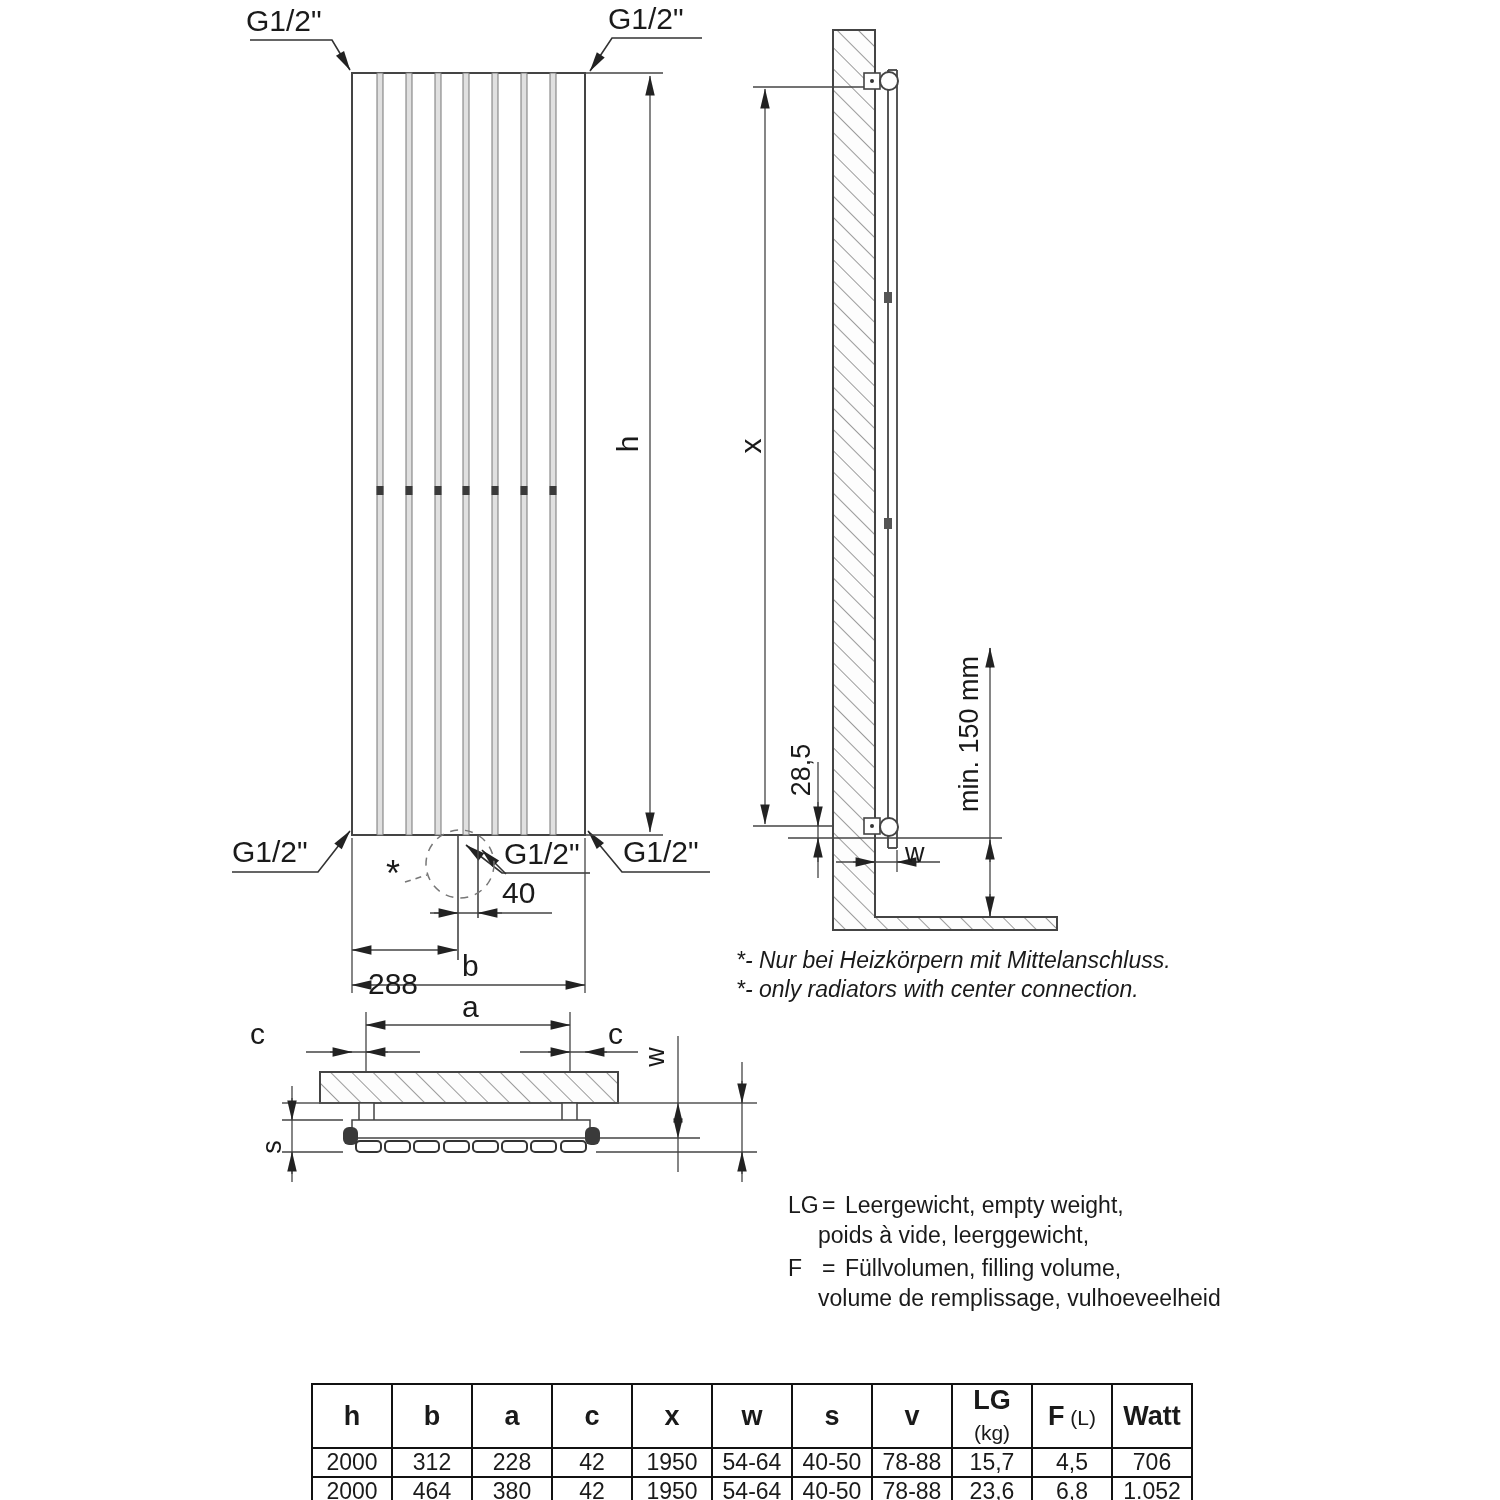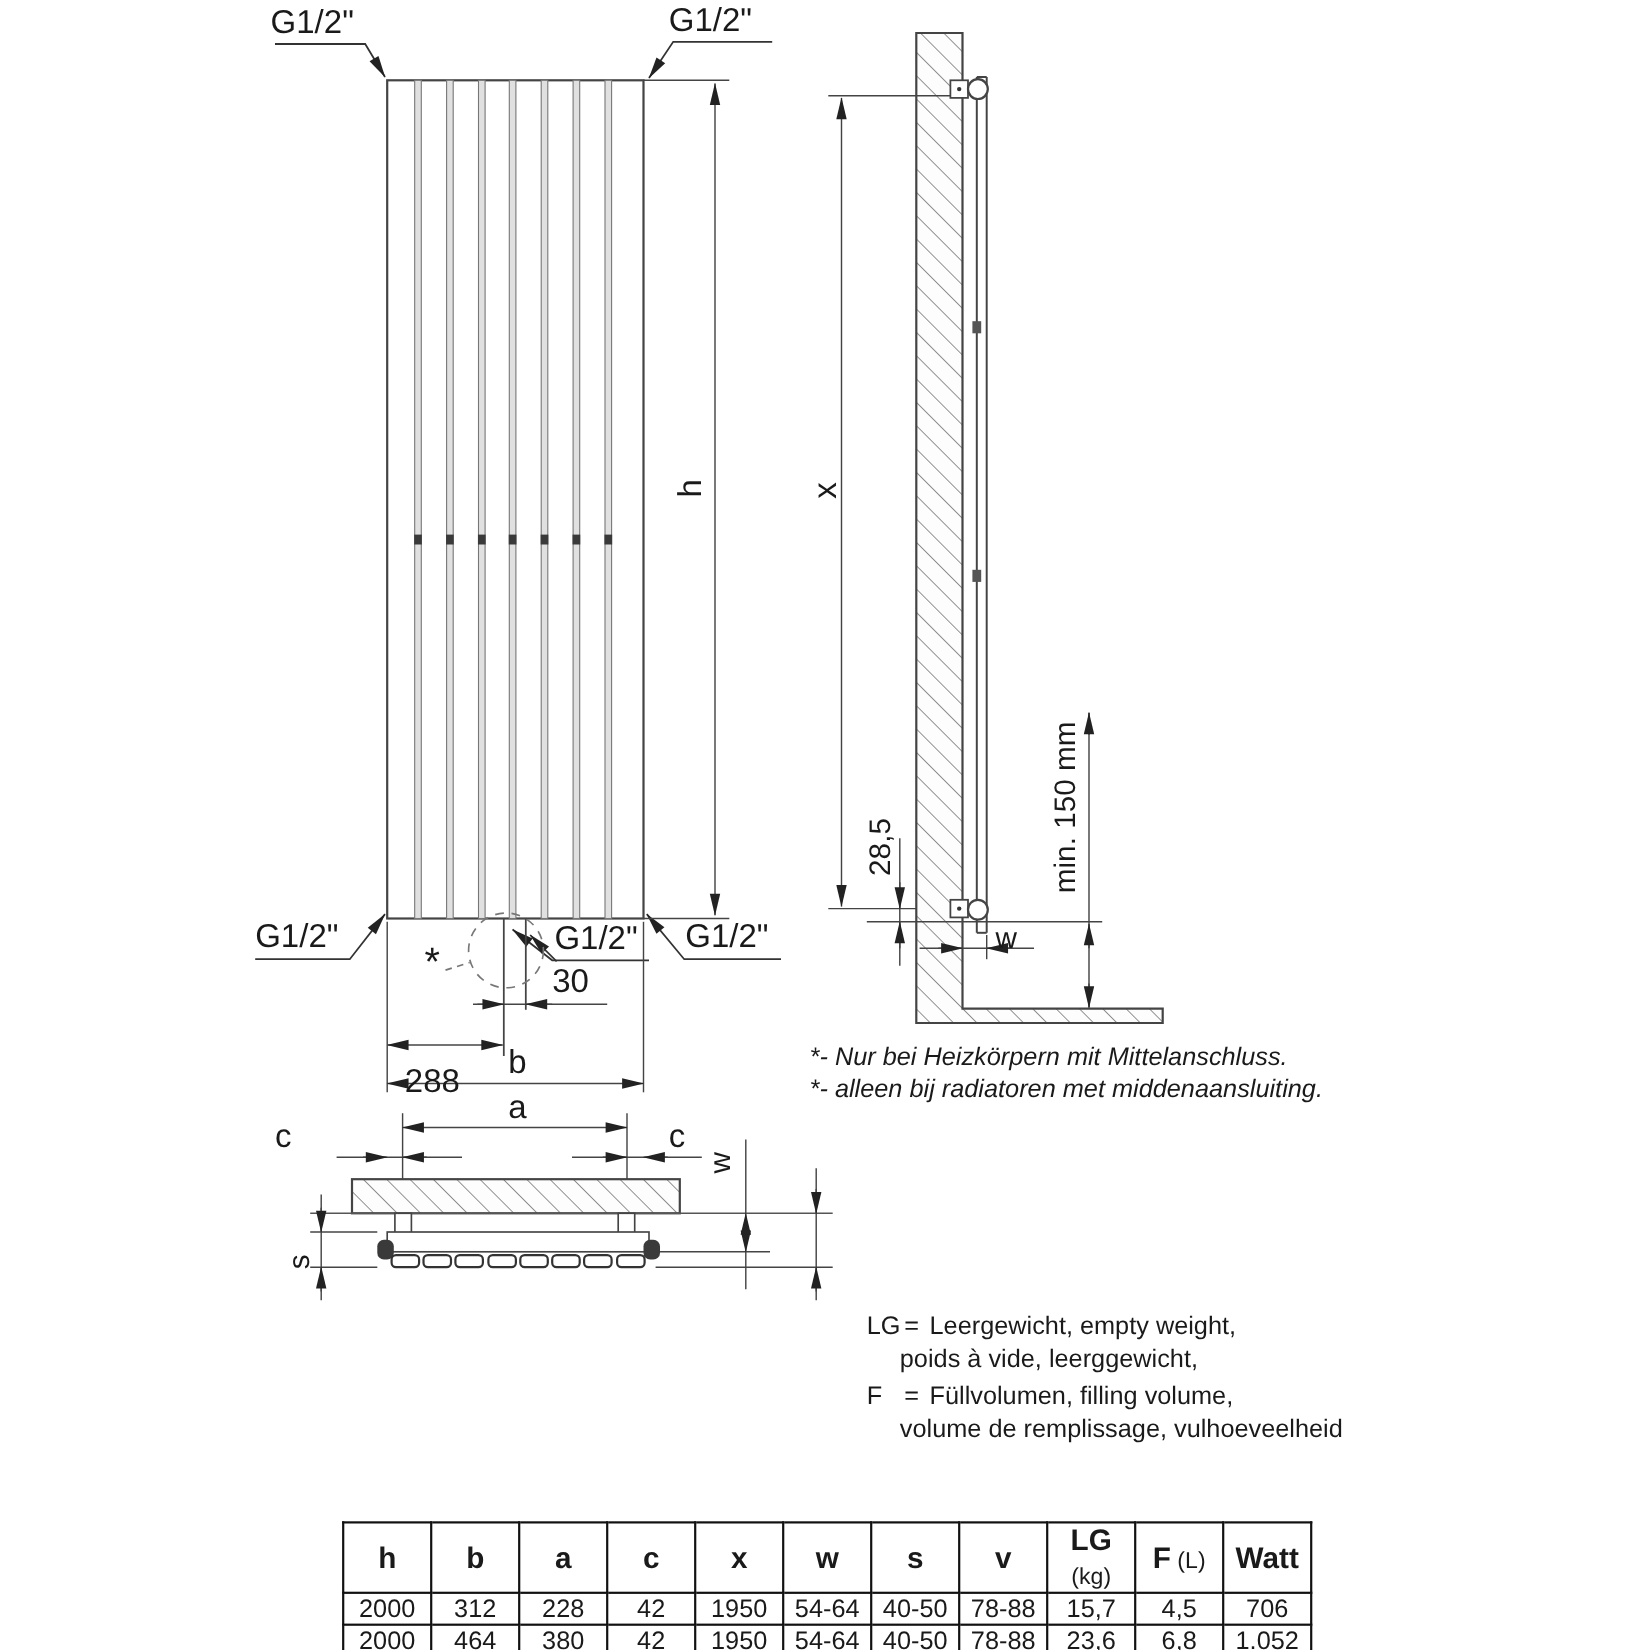--- a/index.html
+++ b/index.html
@@ -218,38 +218,38 @@
     </g>
   </svg>
 
   <div class="dlabel" style="left:246px;top:6px;">G1/2"</div>
   <div class="dlabel" style="left:608px;top:4px;">G1/2"</div>
   <div class="dlabel" style="left:232px;top:837px;">G1/2"</div>
   <div class="dlabel" style="left:504px;top:839px;">G1/2"</div>
   <div class="dlabel" style="left:623px;top:837px;">G1/2"</div>
   <div class="vlabel" style="left:628px;top:444px;font-size:30px;">h</div>
   <div class="dlabel star" style="left:386px;top:856px;">*</div>
-  <div class="dlabel" style="left:502px;top:878px;">30</div>
+  <div class="dlabel" style="left:502px;top:878px;">40</div>
   <div class="dlabel" style="left:368px;top:969px;">288</div>
   <div class="dlabel" style="left:462px;top:951px;">b</div>
   <div class="dlabel" style="left:462px;top:992px;">a</div>
   <div class="dlabel" style="left:250px;top:1019px;">c</div>
   <div class="dlabel" style="left:608px;top:1019px;">c</div>
 
   <div class="vlabel" style="left:751px;top:446px;font-size:30px;">x</div>
   <div class="vlabel" style="left:801px;top:770px;">28,5</div>
   <div class="vlabel" style="left:969px;top:734px;">min. 150 mm</div>
   <div class="dlabel small" style="left:905px;top:840px;">w</div>
 
   <div class="vlabel" style="left:272px;top:1147px;">s</div>
   <div class="vlabel" style="left:655px;top:1057px;">w</div>
 
   <div class="notes">
     <div>*- Nur bei Heizkörpern mit Mittelanschluss.</div>
-    <div>*- alleen bij radiatoren met middenaansluiting.</div>
+    <div>*- only radiators with center connection.</div>
   </div>
 
   <div class="legend">
     <div class="legend-item">
       <div class="legend-line">
         <span class="legend-term">LG</span>
         <span class="legend-eq">=</span>
         <span>Leergewicht, empty weight,</span>
       </div>
       <div class="legend-def2">poids à vide, leerggewicht,</div>

